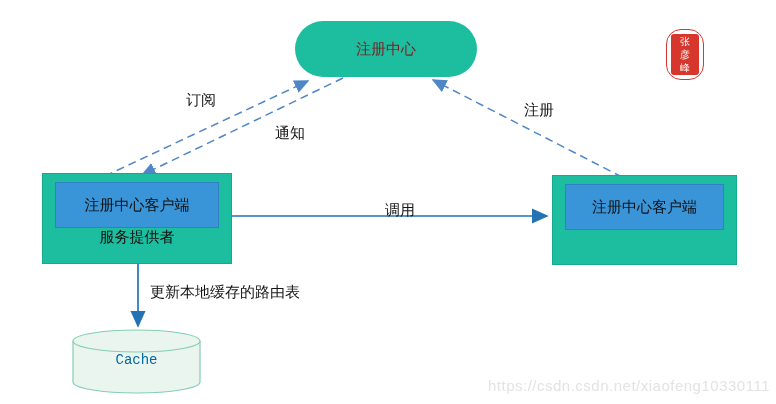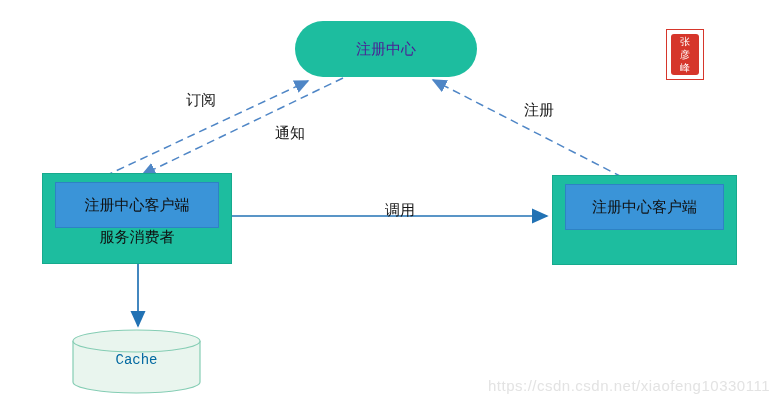--- a/index.html
+++ b/index.html
@@ -6,21 +6,21 @@
   .canvas {
     position:relative; width:776px; height:404px; background:#ffffff;
     font-family:"Liberation Sans","DejaVu Sans",sans-serif; overflow:hidden;
   }
   svg.layer { position:absolute; left:0; top:0; width:776px; height:404px; }
 
   .stadium {
     position:absolute; left:295px; top:21px; width:182px; height:56px;
     background:#1dbd9f; border-radius:28px;
     display:flex; align-items:center; justify-content:center;
-    color:#4c1d95; font-size:15px;
+    color:#7f1d1d; font-size:15px;
   }
   .group {
     position:absolute; background:#1dbd9f; border:1px solid #16aa8d;
     box-sizing:border-box;
   }
   .group.consumer { left:42px; top:173px; width:190px; height:91px; }
   .group.provider { left:552px; top:175px; width:185px; height:90px; }
   .client {
     position:absolute; left:12px; top:8px; right:12px; height:46px;
     background:#3a94d8; border:1px solid #2e82c4; box-sizing:border-box;
@@ -35,21 +35,21 @@
     position:absolute; font-size:15px; color:#141414; white-space:nowrap;
   }
   .label.center { text-align:center; }
   .cache-label {
     position:absolute; left:73px; top:352px; width:127px; text-align:center;
     font-family:"Liberation Mono","DejaVu Sans Mono",monospace;
     font-size:14px; color:#0369a1;
   }
   .seal {
     position:absolute; left:666px; top:29px; width:38px; height:51px;
-    border:1px solid #d6362b; border-radius:0; box-sizing:border-box;
+    border:1px solid #d6362b; border-radius:15px; box-sizing:border-box;
     display:flex; align-items:center; justify-content:center;
     background:#fff;
   }
   .seal-inner {
     width:28px; height:41px; background:#d6362b; border-radius:3px;
     display:flex; align-items:center; justify-content:center;
   }
   .seal-text {
     width:12px; font-size:10px; line-height:13px; color:#ffffff;
     word-break:break-all; text-align:center;
@@ -92,35 +92,36 @@
   </svg>
 
   <div class="stadium">
     <span>注册中心</span>
   </div>
 
   <div class="group consumer">
     <div class="client">
       <span>注册中心客户端</span>
     </div>
-    <div class="group-label">服务消费者</div>
+    <div class="group-label">服务提供者</div>
   </div>
 
   <div class="group provider">
     <div class="client">
       <span>注册中心客户端</span>
     </div>
   </div>
 
   <div class="cache-label">Cache</div>
 
   <div class="label" style="left:186px; top:91px;">订阅</div>
   <div class="label" style="left:275px; top:124px;">通知</div>
   <div class="label" style="left:524px; top:101px;">注册</div>
   <div class="label center" style="left:369px; top:201px; width:62px;">调用</div>
+  <div class="label" style="left:150px; top:283px;">更新本地缓存的路由表</div>
 
   <div class="seal">
     <div class="seal-inner">
       <div class="seal-text">张彦峰</div>
     </div>
   </div>
 
   <div class="watermark">https://csdn.csdn.net/xiaofeng10330111</div>
 
 </div>

